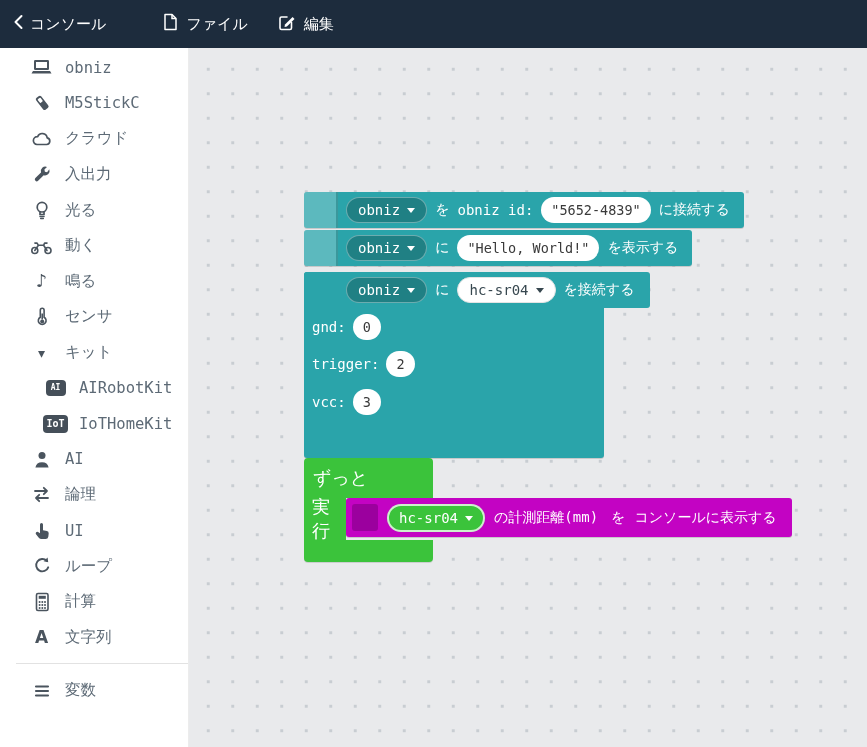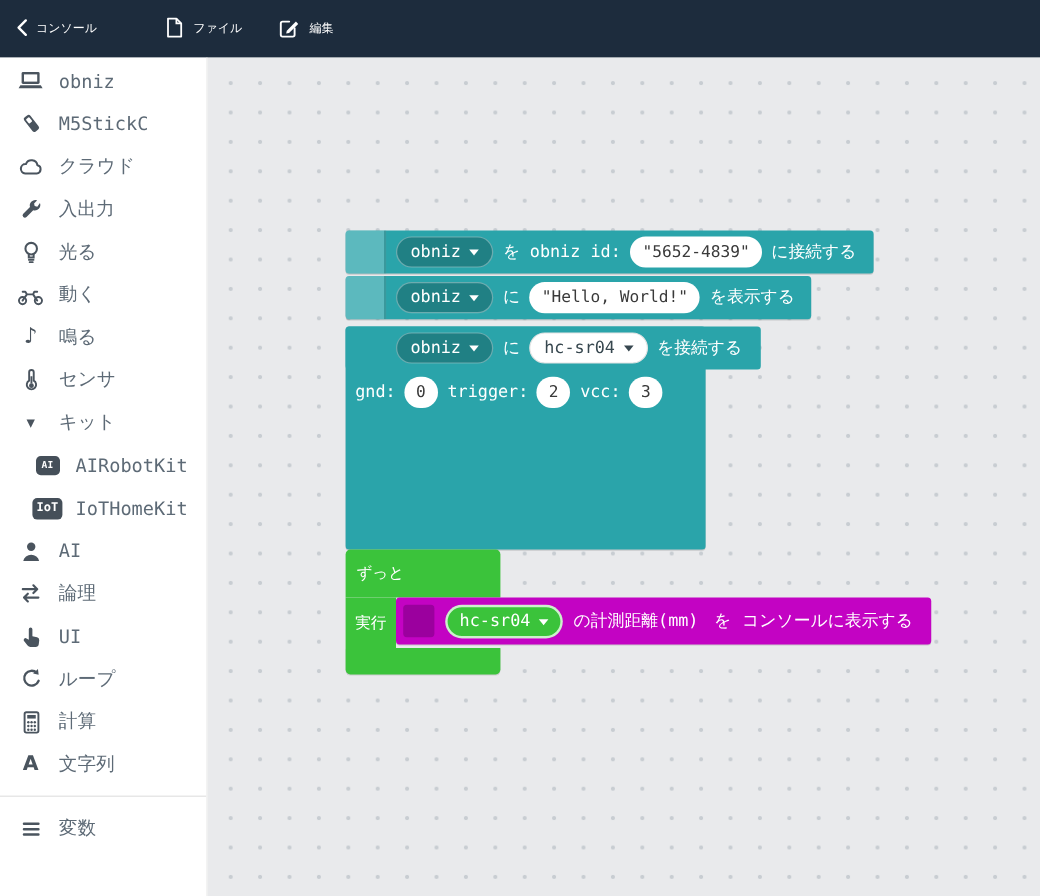--- a/index.html
+++ b/index.html
@@ -2,27 +2,27 @@
 <html><head>
 <meta charset="utf-8">
 <style>
   * { box-sizing: border-box; margin: 0; padding: 0; }
   html,body { width:867px; height:747px; }
   body { font-family:"DejaVu Sans","Liberation Sans",sans-serif; overflow:hidden; background:#fff; }
   .app { position:relative; width:867px; height:747px; overflow:hidden; }
 
   
   .topbar { height:48px; background:#1d2c3d; display:flex; align-items:center; padding:0 12px; color:#fff; }
-  .tb-item { display:flex; align-items:center; gap:8px; font-size:10px; cursor:pointer; height:100%; }
+  .tb-item { display:flex; align-items:center; gap:8px; font-size:15px; cursor:pointer; height:100%; }
   .tb-back { gap:5px; }
   .tb-file { margin-left:56px;text-align:right; }
   .tb-edit { margin-left:30px; }
 
   
-  .main { display:flex; height:699px; }
+  .main { display:flex; height:699px;padding-left:16px; }
 
   
   .sidebar { width:173px; background:#fff; border-right:1px solid #ececec; padding-top:2px; overflow:hidden; flex:none; }
   .sb-item { height:35.6px; display:flex; align-items:center; gap:11px; padding-left:13px;
              color:#5d6a76; font-family:"DejaVu Sans Mono","DejaVu Sans",monospace; font-size:15.5px; cursor:pointer; }
   .sb-item.indent { padding-left:27px; }
   .sb-icon { width:25px; flex:none; display:flex; align-items:center; justify-content:center; color:#4a545e; }
   .sb-icon svg { display:block; }
   .sb-glyph { font-size:18px; line-height:1; color:#4a545e; font-family:"DejaVu Sans",sans-serif; }
   .sb-glyph.caret { font-size:14px; }
@@ -51,26 +51,26 @@
   .dd.light { background:#fff; color:#37474f; border:1px solid #e4e4e4; }
   .pill { height:26px; display:inline-flex; align-items:center; padding:0 10px; border-radius:13px;
           background:#fff; color:#3a3a3a; font-size:13.5px; cursor:text; flex:none; }
 
   
   .bigblock { left:115px; top:224px; width:300px; height:186px; border-radius:3px; position:absolute;
               background:#2aa4aa; color:#fff; font-family:"DejaVu Sans Mono","DejaVu Sans",monospace; font-size:14px;
               box-shadow:0 1px 0 rgba(0,0,0,.14); cursor:grab; }
   .bc-top { position:absolute; top:0; left:0; height:36px; background:#2aa4aa; border-radius:3px;
             display:flex; align-items:center; gap:8px; padding:0 16px 0 42px; width:max-content; white-space:nowrap; }
-  .bc-fields { position:absolute; top:36px; left:0; width:100%; display:flex; flex-direction:row; }
+  .bc-fields { position:absolute; top:36px; left:0; width:100%; display:flex; flex-direction:column; }
   .bc-field { height:37.5px; display:flex; align-items:center; gap:7px; padding-left:8px; }
 
   
   .forever { left:115px; top:410px; width:129px; height:104px; position:absolute; color:#fff;
-             font-family:"DejaVu Sans Mono","DejaVu Sans",monospace; font-size:13px; cursor:grab; }
+             font-family:"DejaVu Sans Mono","DejaVu Sans",monospace; font-size:18px; cursor:grab; }
   .f-top { height:40px; background:#3bc33b; border-radius:4px 4px 0 0; display:flex; align-items:center; padding-left:9px; }
   .f-mid { height:42px; width:42px; background:#3bc33b; display:flex; align-items:center; padding-left:8px;font-family:Liberation Serif, serif; }
   .f-bot { height:22px; background:#3bc33b; border-radius:0 0 4px 4px; box-shadow:0 1px 0 rgba(0,0,0,.12); }
 
   
   .print { left:157px; top:450px; height:39px; position:absolute; background:#c303c3; border-radius:3px;
            display:flex; align-items:center; gap:9px; padding:0 15px 0 6px; color:#fff; white-space:nowrap;
            font-family:"DejaVu Sans Mono","DejaVu Sans",monospace; font-size:14px; box-shadow:0 1px 0 rgba(0,0,0,.14); cursor:grab; }
   .m-tab { width:26px; height:27px; background:#9b009e; border-radius:3px; flex:none; }
   .gdd { height:28px; background:#3bc33b; border:2px solid rgba(255,255,255,.75); border-radius:15px;

